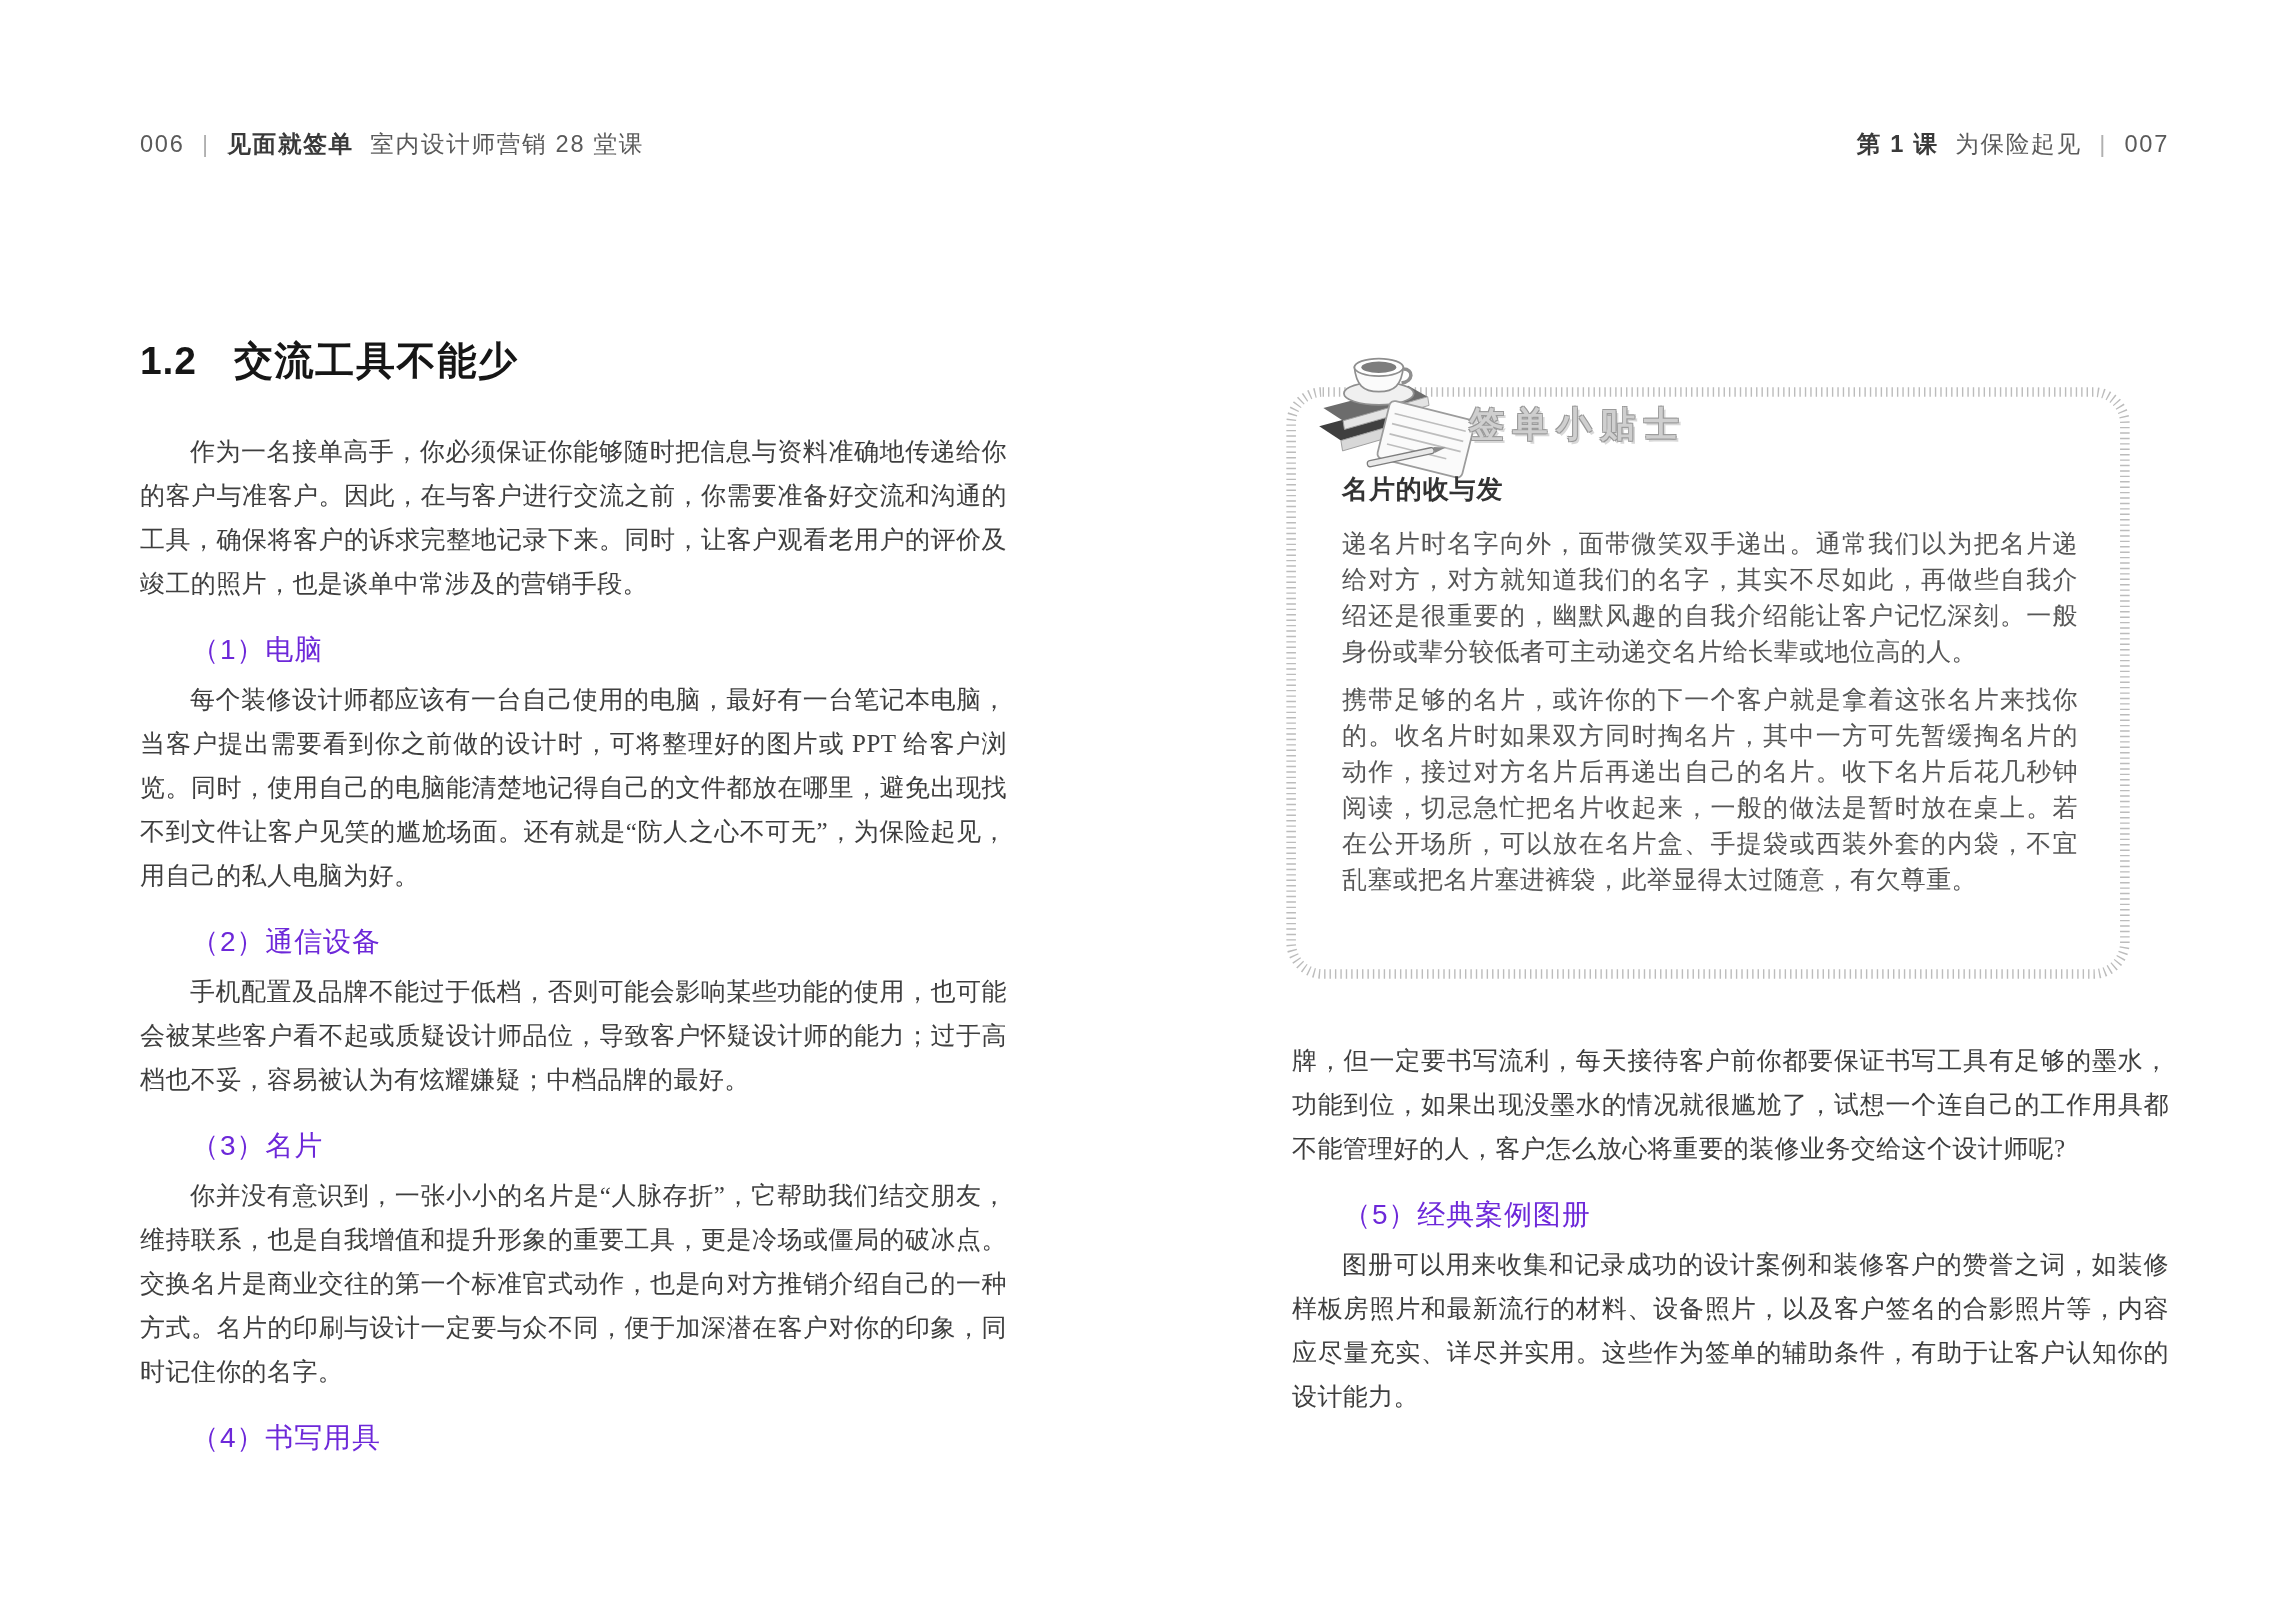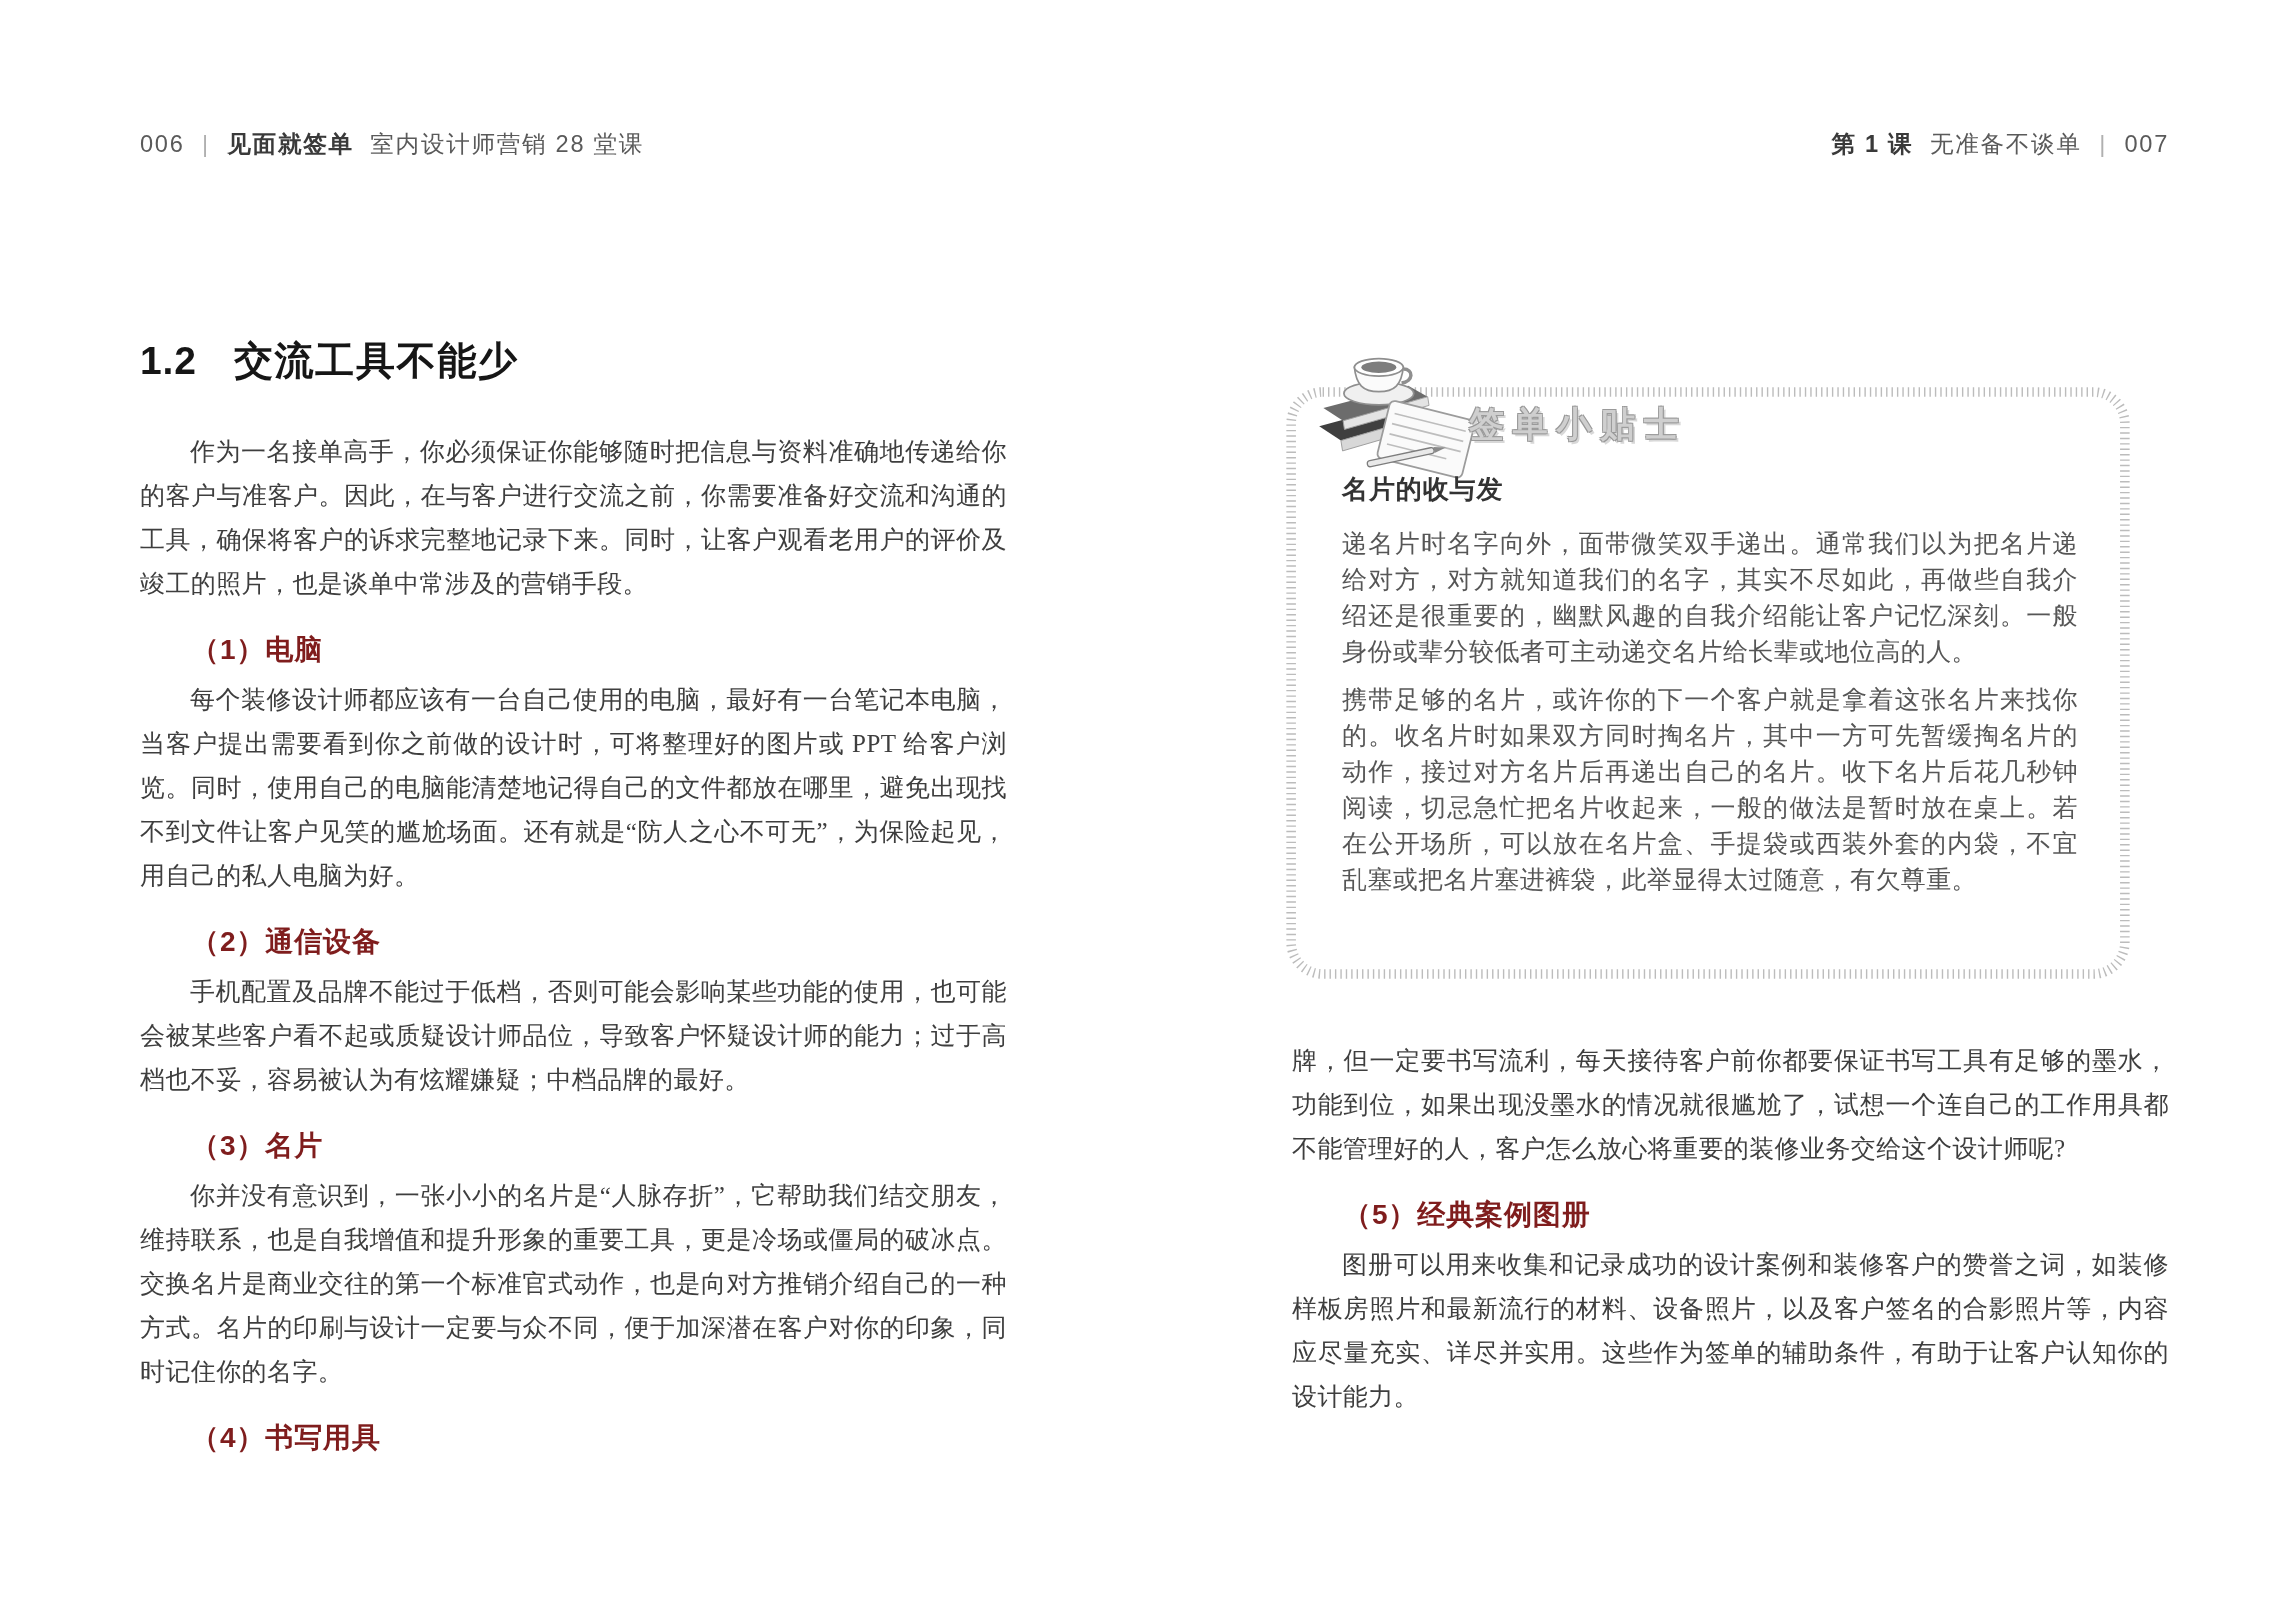--- a/index.html
+++ b/index.html
@@ -61,22 +61,22 @@
     letter-spacing: 0.4px;
   }
   .body-par.indent { text-indent: 2em; }
 
   .item-heading {
     margin: 24.5px 0 10.5px 0;
     padding-left: 51px;
     font-family: "Liberation Sans", sans-serif;
     font-size: 28px;
     line-height: 37px;
-    font-weight: bold;
-    color: #7f1d1d;
+    font-weight: normal;
+    color: #6d28d9;
     letter-spacing: 0.9px;
   }
 
   
   .tip-box {
     position: absolute;
     left: 1284px;
     top: 385px;
     width: 848px;
     height: 596px;
@@ -147,21 +147,21 @@
 </head>
 <body>
 
 <div class="spread">
 
   <div class="running-head left">
     <span>006</span><span class="sep">|</span><span class="strong">见面就签单</span>&nbsp;&nbsp;<span>室内设计师营销 28 堂课</span>
   </div>
 
   <div class="running-head right">
-    <span class="strong">第 1 课</span>&nbsp;&nbsp;<span>无准备不谈单</span><span class="sep">|</span><span>007</span>
+    <span class="strong">第 1 课</span>&nbsp;&nbsp;<span>为保险起见</span><span class="sep">|</span><span>007</span>
   </div>
 
   <div class="col-left">
     <h2 class="section-title">
       <span class="sec-no">1.2</span><span>交流工具不能少</span>
     </h2>
 
     <p class="body-par indent">作为一名接单高手，你必须保证你能够随时把信息与资料准确地传递给你的客户与准客户。因此，在与客户进行交流之前，你需要准备好交流和沟通的工具，确保将客户的诉求完整地记录下来。同时，让客户观看老用户的评价及竣工的照片，也是谈单中常涉及的营销手段。</p>
 
     <h3 class="item-heading">（1）电脑</h3>

